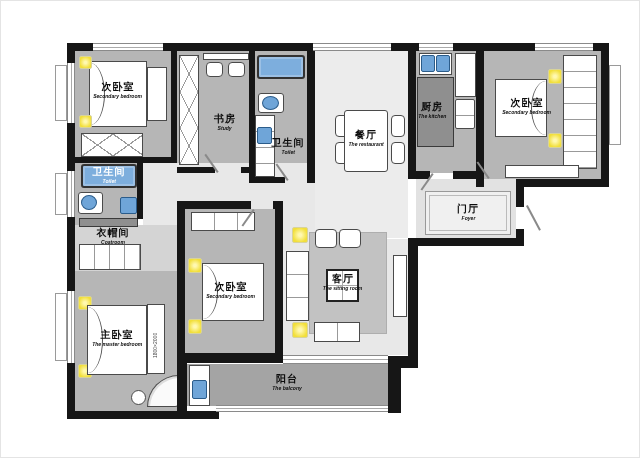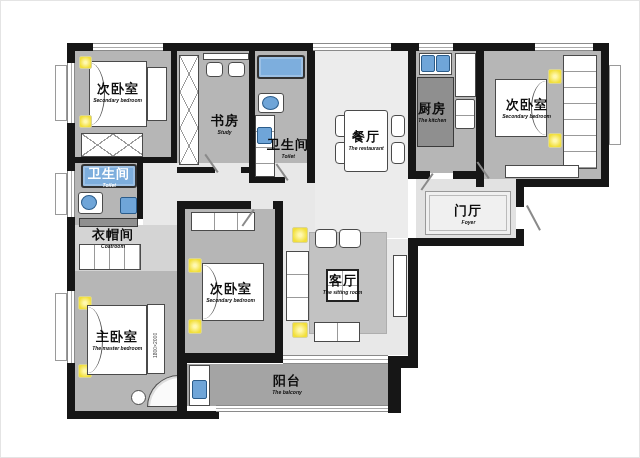--- a/index.html
+++ b/index.html
@@ -42,21 +42,21 @@
   .door{background:#8a8a8a;width:2px;}
   .hb{position:absolute;top:1px;bottom:1px;left:0;width:15px;
       border-right:1.4px solid #555;border-radius:0 100% 100% 0/0 50% 50% 0;}
   .hb.r{left:auto;right:0;border-right:none;border-left:1.4px solid #555;
       border-radius:100% 0 0 100%/50% 0 0 50%;}
   .shower{background:#fafafa;border:1.4px solid #4a4a4a;border-radius:100% 0 4px 0;
       box-shadow:inset 2px 2px 0 0 #ddd;}
   .stool{background:#fff;border:1.4px solid #4a4a4a;border-radius:50%;}
   .lab{position:absolute;display:flex;flex-direction:column;align-items:center;justify-content:center;
        text-align:center;color:#0c0c0c;line-height:1.2;pointer-events:none;}
-  .lz{font-size:13px;font-weight:bold;letter-spacing:1px;white-space:nowrap;}
+  .lz{font-size:10px;font-weight:bold;letter-spacing:1px;white-space:nowrap;}
   .le{font-size:5.5px;font-style:italic;font-weight:bold;white-space:nowrap;transform:scale(.92);}
   .inv .lz,.inv .le{color:#fff;}
   .bedsize{position:absolute;font-size:5px;color:#444;white-space:nowrap;
        transform:rotate(-90deg);transform-origin:center center;}
 </style>
 </head>
 <body>
 
 <div id="stage">
 

